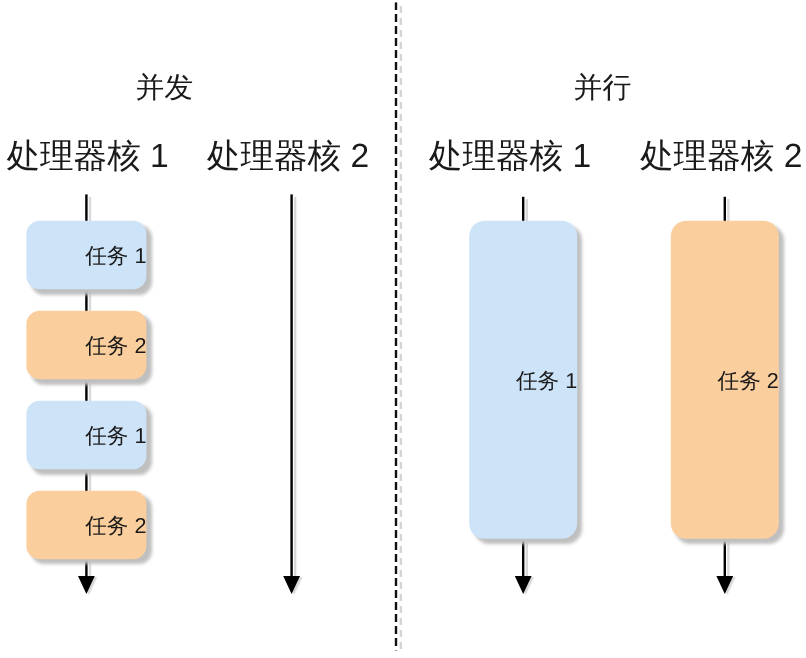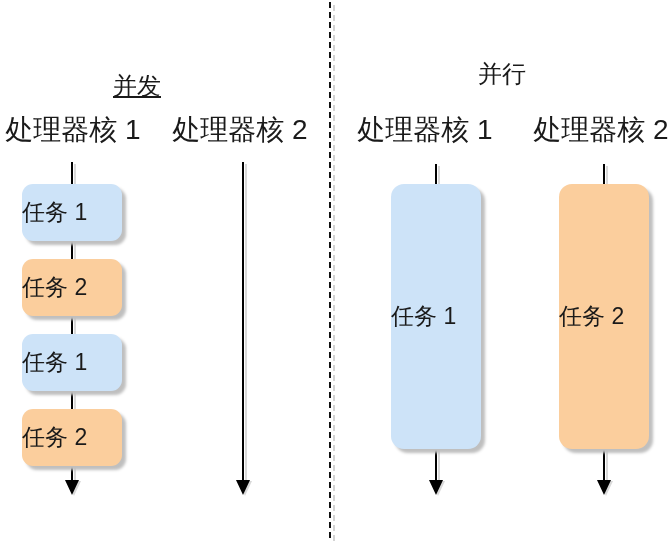--- a/index.html
+++ b/index.html
@@ -59,37 +59,37 @@
     border-top: 15px solid #000;
     filter: drop-shadow(2px 1px 0 #d9d9d9);
     z-index: 1;
   }
   .task-box {
     position: absolute;
     border-radius: 11px;
     box-shadow: 4px 4px 3px #bfbfbf;
     display: flex;
     align-items: center;
-    justify-content: flex-start;
-    font-size: 23px;
+    justify-content: flex-end;
+    font-size: 18px;
     z-index: 2;
   }
   .task-box.tall {
     border-radius: 13px;
   }
 </style>
 </head>
 <body>
 
 <div class="canvas">
 
   <div class="divider-shadow" style="left:333px; top:5px; height:538px;"></div>
   <div class="divider" style="left:329px; top:2px; height:540px;"></div>
 
-  <div class="panel-title" style="left:137px; top:72px;text-decoration:underline;">并发</div>
+  <div class="panel-title" style="left:137px; top:60px;">并发</div>
   <div class="panel-title" style="left:502px; top:60px;">并行</div>
 
   <div class="core-label" style="left:73px; top:116px;">处理器核 1</div>
   <div class="core-label" style="left:240px; top:116px;">处理器核 2</div>
   <div class="core-label" style="left:425px; top:116px;">处理器核 1</div>
   <div class="core-label" style="left:601px; top:116px;">处理器核 2</div>
 
   <div class="vline" style="left:71px; top:162px; height:318px;"></div>
   <div class="vline" style="left:242px; top:162px; height:318px;"></div>
   <div class="vline" style="left:435px; top:164px; height:316px;"></div>

